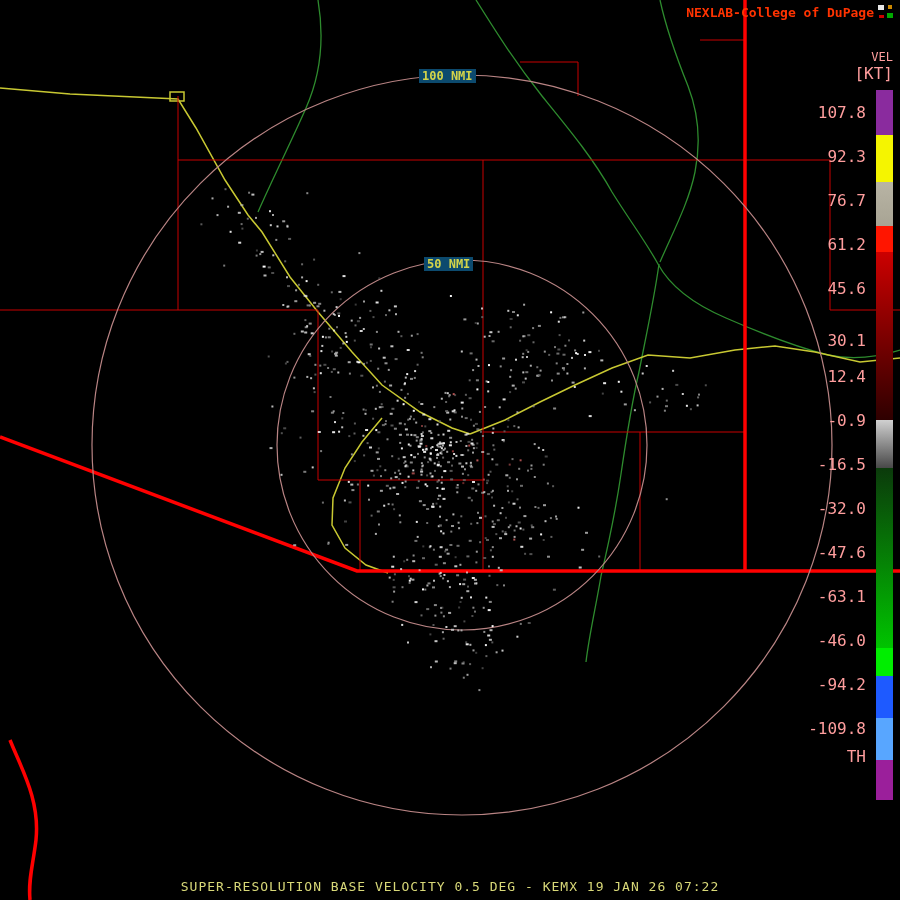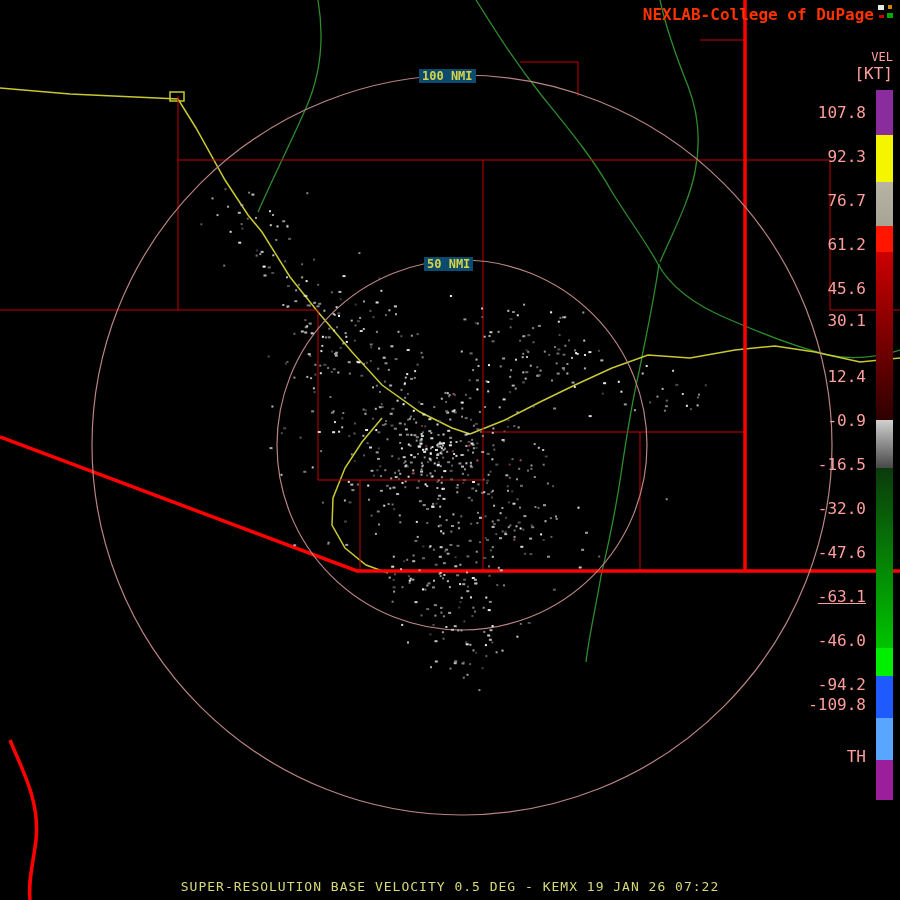--- a/index.html
+++ b/index.html
@@ -1,20 +1,20 @@
 <!DOCTYPE html>
 <html style="--attr: #ff3300; --tick: #ff9e9e; --cap: #d8d878; --ringlbl: #d4d44a;"><head>
 <meta charset="utf-8">
 <style>
   html,body{margin:0;padding:0;background:#000;}
   body{width:900px;height:900px;position:relative;overflow:hidden;
        font-family:"DejaVu Sans Mono","Liberation Mono",monospace;}
   #map-canvas{position:absolute;left:0;top:0;}
   .overlay{position:absolute;z-index:5;}
-  #attribution{top:5px;right:26px;color:var(--attr,#ff3300);font-size:16px;font-weight:bold;}
+  #attribution{top:5px;right:26px;color:var(--attr,#ff3300);font-size:13px;font-weight:bold;}
   #site-logo{top:5px;right:7px;width:15px;height:13px;}
   #site-logo span{position:absolute;}
   .logo-a{left:0;top:0;width:6px;height:5px;background:#e8e8e8;}
   .logo-b{left:9px;top:8px;width:6px;height:5px;background:#00aa00;}
   .logo-c{left:1px;top:10px;width:5px;height:3px;background:#cc0000;}
   .logo-d{left:10px;top:0;width:4px;height:4px;background:#cc8800;}
   #cb-title{top:50px;right:7px;color:var(--tick,#ff9e9e);font-size:12px;}
   #cb-units{top:64px;right:7px;color:var(--tick,#ff9e9e);font-size:16px;}
   #bar-segments{position:absolute;left:876px;top:90px;width:17px;height:710px;
     display:flex;flex-direction:column;z-index:4;}
@@ -967,26 +967,26 @@
     <div style="flex-grow: 0.0592; background: rgb(30, 90, 255);"></div>
     <div style="flex-grow: 0.0592; background: rgb(88, 166, 255);"></div>
     <div style="flex-grow: 0.0563; background: rgb(155, 31, 155);"></div>
   </div>
 <div id="tick-labels">
     <div class="tick" style="top: 16px;">107.8</div>
     <div class="tick" style="top: 60px;">92.3</div>
     <div class="tick" style="top: 104px;">76.7</div>
     <div class="tick" style="top: 148px;">61.2</div>
     <div class="tick" style="top: 192px;">45.6</div>
-    <div class="tick" style="top: 224px;">30.1</div>
+    <div class="tick" style="top: 244px;">30.1</div>
     <div class="tick" style="top: 280px;">12.4</div>
     <div class="tick" style="top: 324px;">-0.9</div>
     <div class="tick" style="top: 368px;">-16.5</div>
     <div class="tick" style="top: 412px;">-32.0</div>
     <div class="tick" style="top: 456px;">-47.6</div>
-    <div class="tick" style="top: 500px; text-decoration: underline;">-63.1</div>
+    <div class="tick" style="top: 500px;">-63.1</div>
     <div class="tick" style="top: 544px;">-46.0</div>
     <div class="tick" style="top: 588px;">-94.2</div>
-    <div class="tick" style="top: 608px;">-109.8</div>
+    <div class="tick" style="top: 632px;">-109.8</div>
     <div class="tick" style="top: 660px;">TH</div>
   </div>
 
 <div class="overlay" id="caption">SUPER-RESOLUTION BASE VELOCITY 0.5 DEG - KEMX 19 JAN 26 07:22</div>
 
 </body></html>

